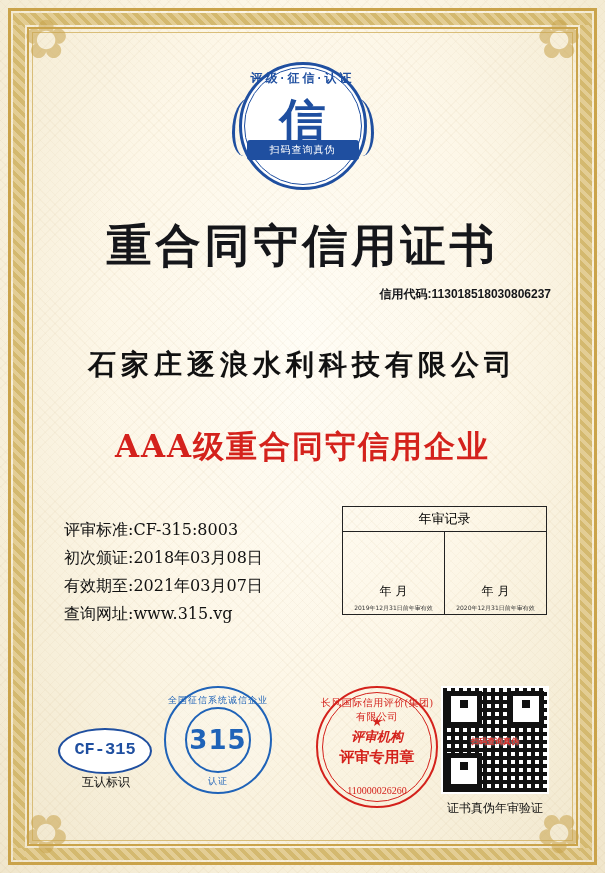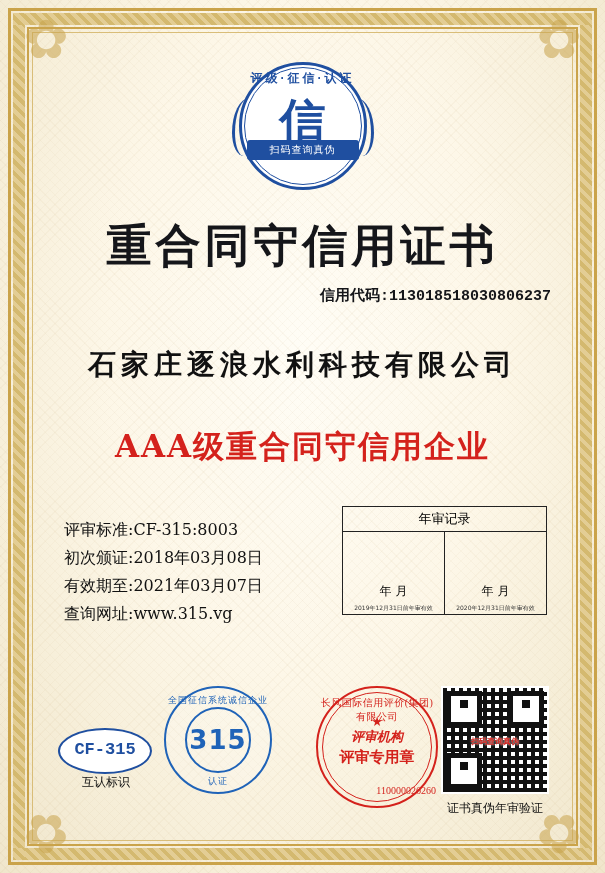--- a/index.html
+++ b/index.html
@@ -114,22 +114,22 @@
   
   .main-title{
     position:absolute;left:0;right:0;top:178px;
     text-align:center;
     font-size:45px;font-weight:bold;color:#15161a;
     letter-spacing:4px;
     font-family:"DejaVu Sans", sans-serif;
   }
   .code-line{
     position:absolute;right:14px;top:248px;
-    font-size:15px;color:#15161a;font-weight:bold;
-    font-family:Liberation Mono, monospace;
+    font-size:12px;color:#15161a;font-weight:bold;
+    font-family:Liberation Sans, sans-serif;
   }
   .company{
     position:absolute;left:0;right:0;top:308px;
     text-align:center;
     font-size:28px;font-weight:bold;color:#111;
     letter-spacing:5px;
     font-family:"DejaVu Sans", sans-serif;
   }
   .award{
     position:absolute;left:0;right:0;top:388px;
@@ -224,21 +224,21 @@
   }
   .seal-red .l1{
     position:absolute;left:0;top:40px;width:100%;text-align:center;
     font-size:13px;font-weight:bold;font-style:italic;
   }
   .seal-red .l2{
     position:absolute;left:0;top:60px;width:100%;text-align:center;
     font-size:15px;font-weight:bold;
   }
   .seal-red .l3{
-    position:absolute;left:0;bottom:10px;width:100%;text-align:right;
+    position:absolute;left:0;bottom:10px;width:100%;text-align:center;
     font-size:10px;
   }
 
   .qr-wrap{
     position:absolute;right:14px;top:648px;width:112px;text-align:center;
   }
   .qr{
     width:104px;height:104px;margin:0 auto;
     background-color:#fff;
     background-image:

